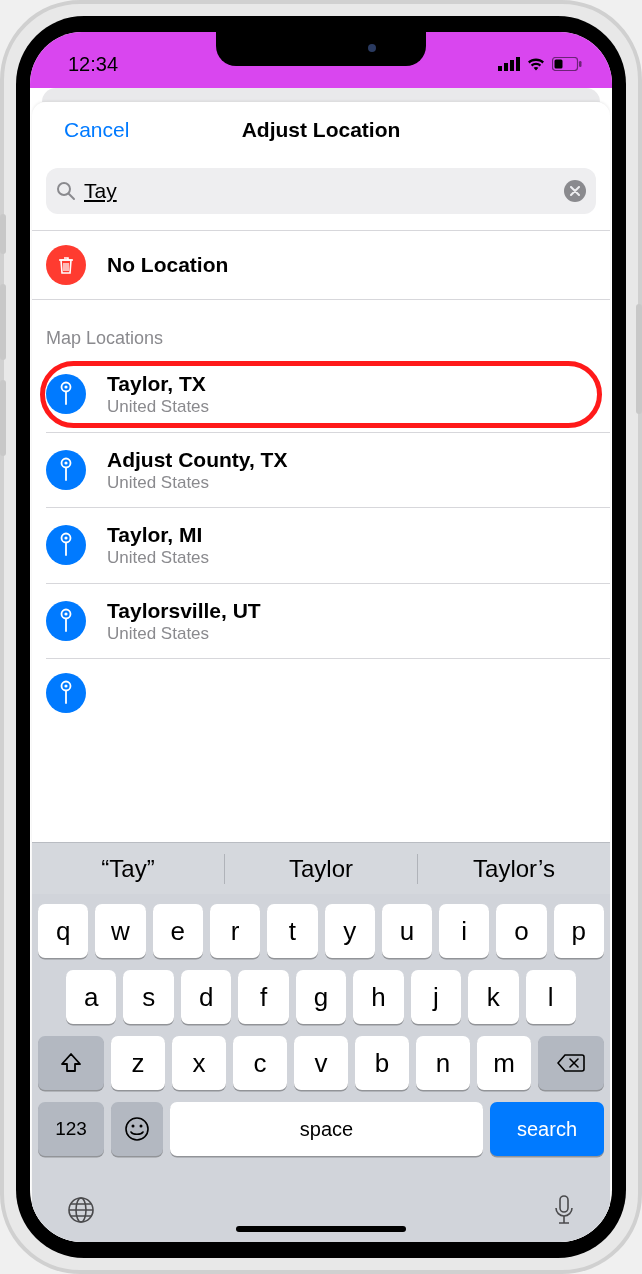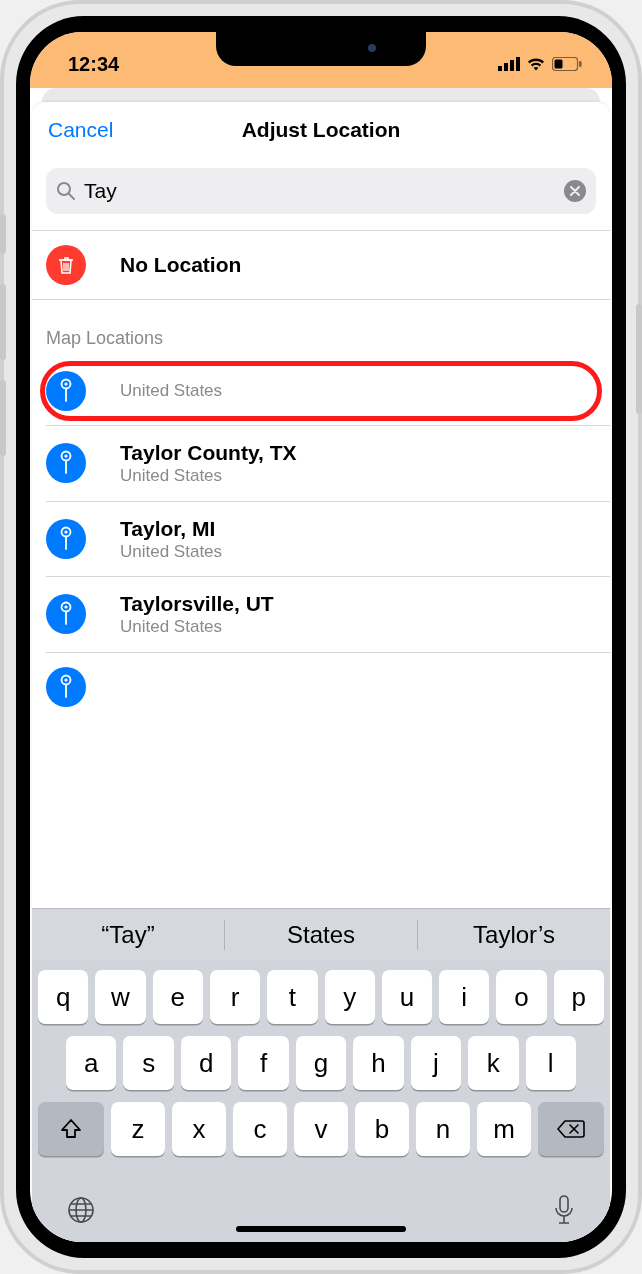--- a/index.html
+++ b/index.html
@@ -48,23 +48,23 @@
     width: 8px; height: 8px; border-radius: 50%;
     background: #2a3a60;
   }
   .status-bar {
     height: 56px;
     display: flex;
     justify-content: space-between;
     align-items: center;
     padding: 8px 30px 0 38px;
     color: #000;
-    font-weight: 700;
+    font-weight: 400;
     font-size: 20px;
-    background: #fdba74;
+    background: #d946ef;
     position: relative;
     z-index: 10;
   }
   .status-icons { display: flex; align-items: center; gap: 6px; }
 
   .card-back {
     height: 14px;
     margin: 0 12px;
     background: #e9e9eb;
     border-top-left-radius: 14px;
@@ -83,38 +83,39 @@
     box-shadow: 0 -1px 3px rgba(0,0,0,.08);
   }
   .nav-bar {
     height: 56px;
     display: flex;
     align-items: center;
     justify-content: center;
     position: relative;
   }
   .nav-cancel {
-    position: absolute; left: 16px;
+    position: absolute; left: 32px;
     color: #007aff;
     font-size: 21px;
   }
   .nav-title {
     font-size: 21px;
     font-weight: 700;
     text-align: right;
   }
   .search-wrap { padding: 10px 14px 16px; }
   .search-field {
     background: #eeeef0;
     border-radius: 12px;
     height: 46px;
     display: flex;
     align-items: center;
     padding: 0 10px;
     gap: 8px;
+    text-decoration: underline;
   }
   .search-field .mag { color: #8a8a8e; }
   .search-field .txt {
     flex: 1;
     font-size: 21px;
     color: #000;
   }
   .search-field .clear {
     width: 22px; height: 22px; border-radius: 50%;
     background: #8a8a8e;
@@ -123,21 +124,21 @@
     font-size: 14px; font-weight: bold;
   }
 
   .list { flex: 1; overflow: hidden; }
   .divider { height: 1px; background: #d7d7db; margin-left: 14px; }
   .divider.full { margin-left: 0; }
   .row {
     display: flex;
     align-items: center;
     padding: 14px 14px;
-    gap: 34px;
+    gap: 21px;
     position: relative;
   }
   .row .icon {
     width: 40px; height: 40px; border-radius: 50%;
     display: flex; align-items: center; justify-content: center;
     flex-shrink: 0;
   }
   .icon-red { background: #ff3b30; color: #fff; }
   .icon-blue { background: #007aff; color: #fff; }
   .row .texts { flex: 1; min-width: 0; }
@@ -315,35 +316,36 @@
           <div class="row">
             <div class="highlight-ring"></div>
             <div class="icon icon-blue">
               <svg width="20" height="26" viewBox="0 0 20 26">
                   <circle cx="10" cy="6" r="4.5" fill="none" stroke="#fff" stroke-width="1.8"></circle>
                   <circle cx="10" cy="6" r="1.6" fill="#fff"></circle>
                   <line x1="10" y1="11" x2="10" y2="23" stroke="#fff" stroke-width="1.8" stroke-linecap="round"></line>
                 </svg>
             </div>
             <div class="texts">
+              <div class="title">Taylor, TX</div>
               <div class="sub">United States</div>
             </div>
           </div>
           <div class="divider"></div>
 
           <div class="row">
             <div class="icon icon-blue">
               <svg width="20" height="26" viewBox="0 0 20 26">
                   <circle cx="10" cy="6" r="4.5" fill="none" stroke="#fff" stroke-width="1.8"></circle>
                   <circle cx="10" cy="6" r="1.6" fill="#fff"></circle>
                   <line x1="10" y1="11" x2="10" y2="23" stroke="#fff" stroke-width="1.8" stroke-linecap="round"></line>
                 </svg>
             </div>
             <div class="texts">
-              <div class="title">Taylor County, TX</div>
+              <div class="title">Adjust County, TX</div>
               <div class="sub">United States</div>
             </div>
           </div>
           <div class="divider"></div>
 
           <div class="row">
             <div class="icon icon-blue">
               <svg width="20" height="26" viewBox="0 0 20 26">
                   <circle cx="10" cy="6" r="4.5" fill="none" stroke="#fff" stroke-width="1.8"></circle>
                   <circle cx="10" cy="6" r="1.6" fill="#fff"></circle>
@@ -380,21 +382,21 @@
                   <line x1="10" y1="11" x2="10" y2="23" stroke="#fff" stroke-width="1.8" stroke-linecap="round"></line>
                 </svg>
             </div>
           </div>
         </div>
 
         <div class="kbd">
           <div class="suggest-bar">
             <div class="sug">“Tay”</div>
             <div class="sep"></div>
-            <div class="sug">States</div>
+            <div class="sug">Taylor</div>
             <div class="sep"></div>
             <div class="sug">Taylor’s</div>
           </div>
           <div class="kbd-rows">
             <div class="kbd-row r1">
               <div class="key">q</div>
               <div class="key">w</div>
               <div class="key">e</div>
               <div class="key">r</div>
               <div class="key">t</div>
@@ -428,20 +430,33 @@
               <div class="key">b</div>
               <div class="key">n</div>
               <div class="key">m</div>
               <div class="key mod">
                 <svg width="28" height="22" viewBox="0 0 28 22">
                     <path d="M8 3 H25 A2 2 0 0 1 27 5 V17 A2 2 0 0 1 25 19 H8 L1 11 Z" fill="none" stroke="#000" stroke-width="1.6"></path>
                     <path d="M13 7 L21 15 M21 7 L13 15" stroke="#000" stroke-width="1.6" stroke-linecap="round"></path>
                   </svg>
               </div>
             </div>
+            <div class="kbd-row r4">
+              <div class="key num">123</div>
+              <div class="key emoji">
+                <svg width="26" height="26" viewBox="0 0 26 26">
+                    <circle cx="13" cy="13" r="11" fill="none" stroke="#000" stroke-width="1.6"></circle>
+                    <circle cx="9" cy="10" r="1.5" fill="#000"></circle>
+                    <circle cx="17" cy="10" r="1.5" fill="#000"></circle>
+                    <path d="M7 16 C9 19 17 19 19 16" fill="none" stroke="#000" stroke-width="1.6" stroke-linecap="round"></path>
+                  </svg>
+              </div>
+              <div class="key space">space</div>
+              <div class="key search">search</div>
+            </div>
           </div>
           <div class="kbd-bottom">
             <svg width="30" height="30" viewBox="0 0 30 30">
                 <circle cx="15" cy="15" r="12" fill="none" stroke="#4a4a4c" stroke-width="1.6"></circle>
                 <ellipse cx="15" cy="15" rx="5" ry="12" fill="none" stroke="#4a4a4c" stroke-width="1.6"></ellipse>
                 <line x1="3" y1="15" x2="27" y2="15" stroke="#4a4a4c" stroke-width="1.6"></line>
                 <path d="M5 9 H25 M5 21 H25" stroke="#4a4a4c" stroke-width="1.6"></path>
               </svg>
             <svg width="24" height="32" viewBox="0 0 24 32">
                 <rect x="8" y="2" width="8" height="16" rx="4" fill="none" stroke="#4a4a4c" stroke-width="1.6"></rect>

